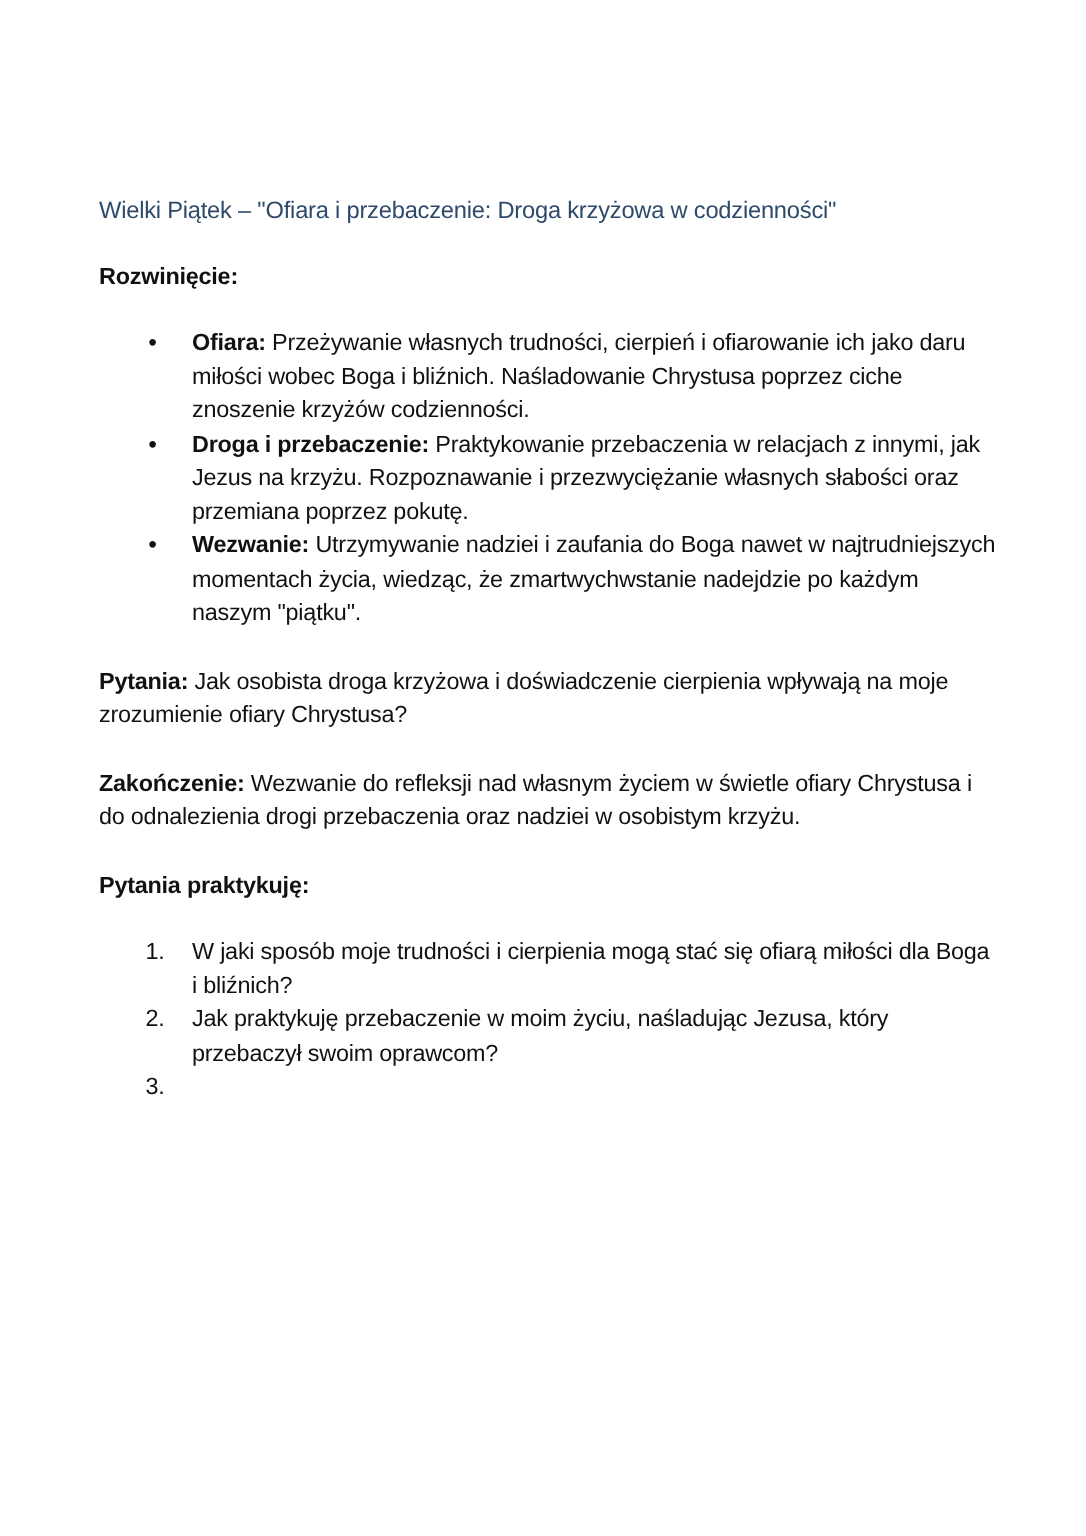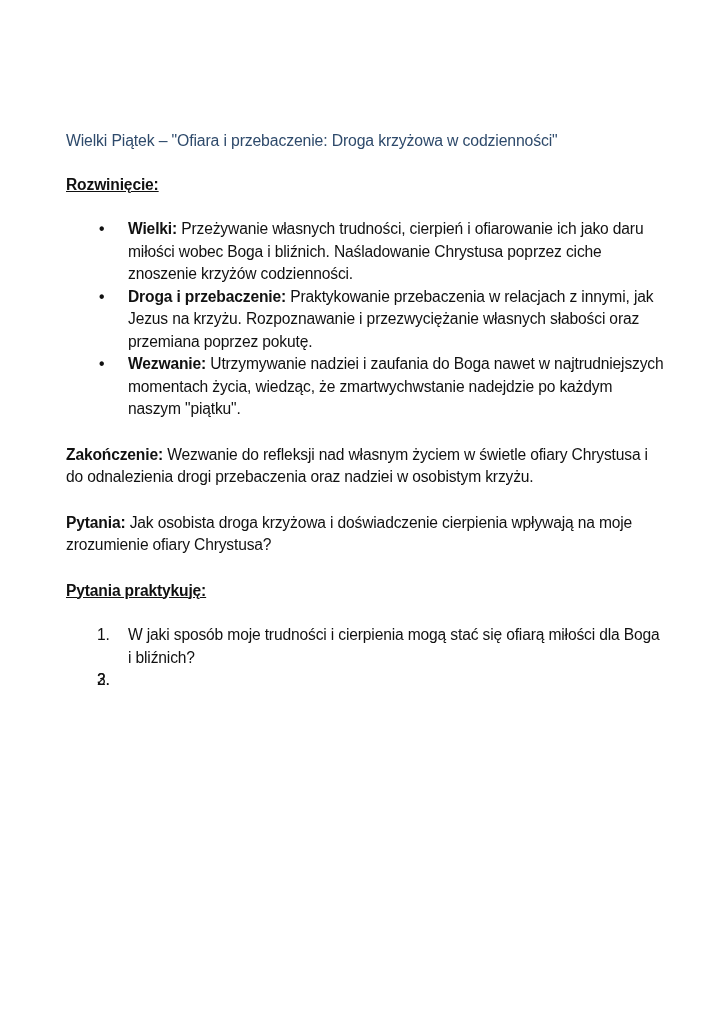--- a/index.html
+++ b/index.html
@@ -34,21 +34,20 @@
     }
     .section {
       margin-bottom: 23px;
     }
     b {
       font-weight: bold;
     }
     .heading {
       font-weight: bold;
       margin-bottom: 22px;
-      text-decoration: underline;
     }
     ul.bullets {
       list-style: none;
       padding: 0;
       margin: 0 0 23px 0;
     }
     ul.bullets li {
       position: relative;
       padding-left: 62px;
     }
@@ -79,48 +78,49 @@
 <div class="page">
 
   <p class="title">Wielki Piątek – "Ofiara i przebaczenie: Droga krzyżowa w codzienności"</p>
 
 
   <p class="heading">Rozwinięcie:</p>
 
   <ul class="bullets">
     <li>
       <span class="bullet">•</span>
-      <b>Wielki:</b><span> Przeżywanie własnych trudności, cierpień i ofiarowanie ich jako daru miłości wobec Boga i bliźnich. Naśladowanie Chrystusa poprzez ciche znoszenie krzyżów codzienności.</span>
+      <b>Ofiara:</b><span> Przeżywanie własnych trudności, cierpień i ofiarowanie ich jako daru miłości wobec Boga i bliźnich. Naśladowanie Chrystusa poprzez ciche znoszenie krzyżów codzienności.</span>
     </li>
     <li>
       <span class="bullet">•</span>
       <b>Droga i przebaczenie:</b><span> Praktykowanie przebaczenia w relacjach z innymi, jak Jezus na krzyżu. Rozpoznawanie i przezwyciężanie własnych słabości oraz przemiana poprzez pokutę.</span>
     </li>
     <li>
       <span class="bullet">•</span>
       <b>Wezwanie:</b><span> Utrzymywanie nadziei i zaufania do Boga nawet w najtrudniejszych momentach życia, wiedząc, że zmartwychwstanie nadejdzie po każdym naszym "piątku".</span>
     </li>
   </ul>
 
   <p class="section">
-    <b>Zakończenie:</b><span> Wezwanie do refleksji nad własnym życiem w świetle ofiary Chrystusa i do odnalezienia drogi przebaczenia oraz nadziei w osobistym krzyżu.</span>
+    <b>Pytania:</b><span> Jak osobista droga krzyżowa i doświadczenie cierpienia wpływają na moje zrozumienie ofiary Chrystusa?</span>
   </p>
 
   <p class="section">
-    <b>Pytania:</b><span> Jak osobista droga krzyżowa i doświadczenie cierpienia wpływają na moje zrozumienie ofiary Chrystusa?</span>
+    <b>Zakończenie:</b><span> Wezwanie do refleksji nad własnym życiem w świetle ofiary Chrystusa i do odnalezienia drogi przebaczenia oraz nadziei w osobistym krzyżu.</span>
   </p>
 
   <p class="heading">Pytania praktykuję:</p>
 
   <ol class="numbers">
     <li>
       <span class="num">1.</span>
       <span>W jaki sposób moje trudności i cierpienia mogą stać się ofiarą miłości dla Boga i bliźnich?</span>
     </li>
     <li>
       <span class="num">2.</span>
+      <span>Jak praktykuję przebaczenie w moim życiu, naśladując Jezusa, który przebaczył swoim oprawcom?</span>
     </li>
     <li>
       <span class="num">3.</span>
     </li>
   </ol>
 
 </div>
 
 </body></html>

